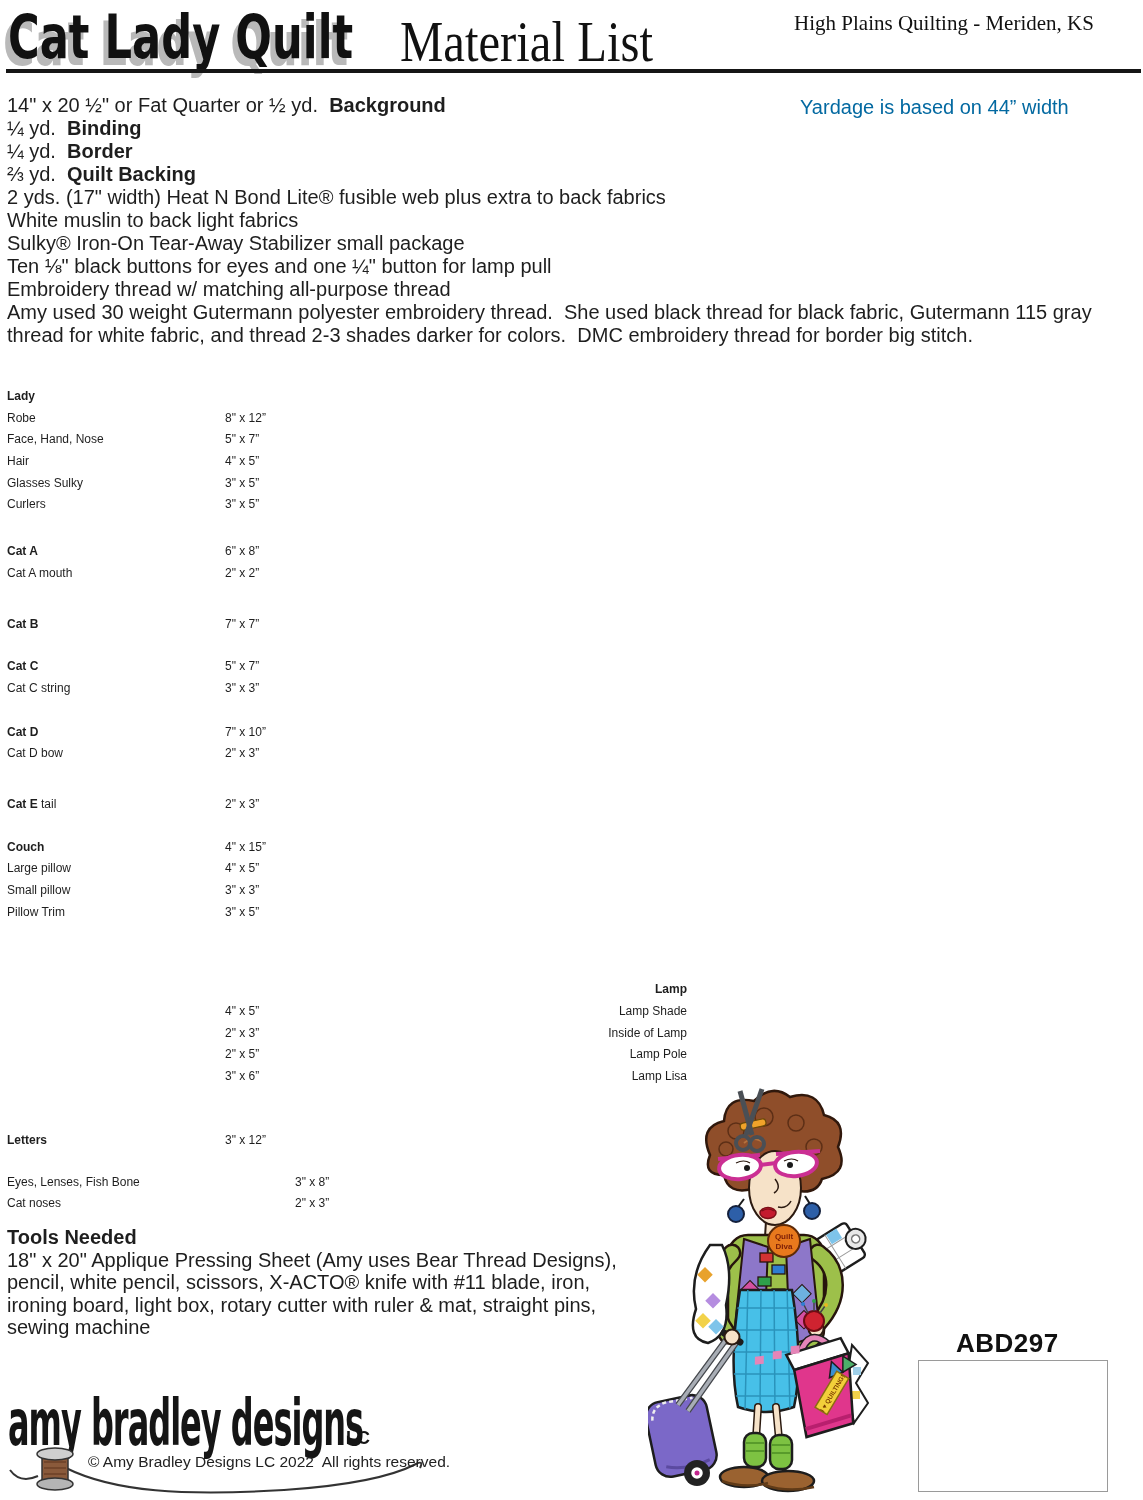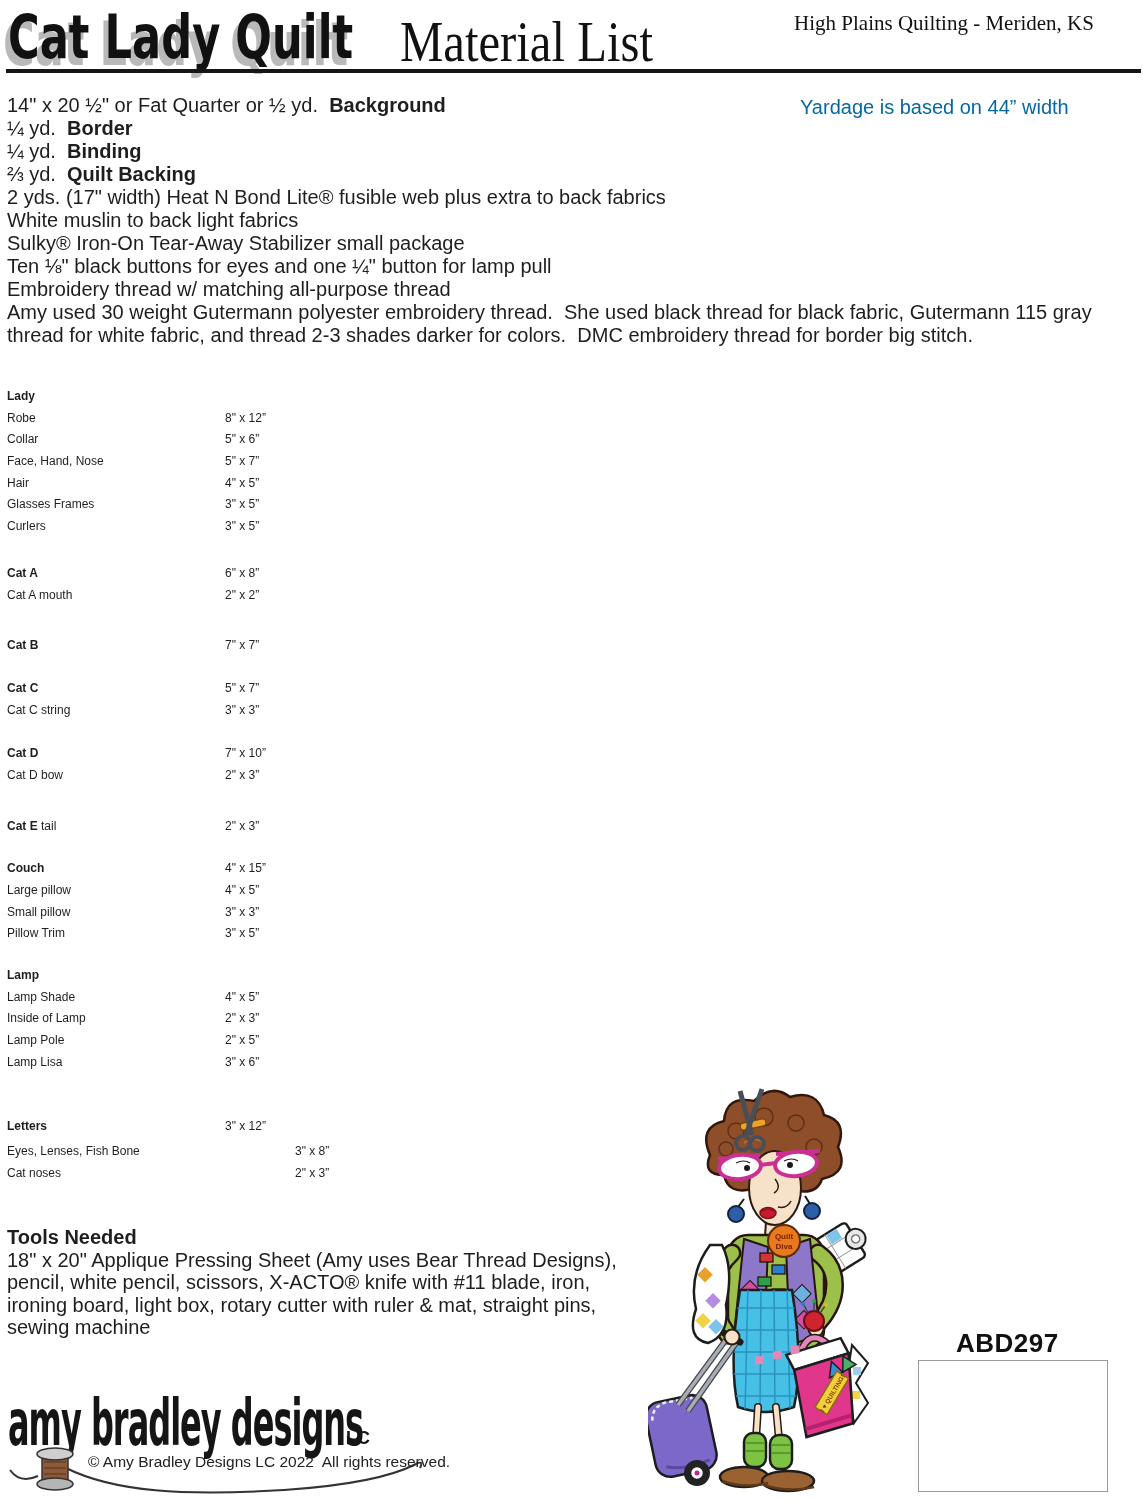--- a/index.html
+++ b/index.html
@@ -49,39 +49,38 @@
   <div class="subtitle">Material List</div>
   <div class="credit">
     <div>High Plains Quilting - Meriden, KS</div>
   </div>
   <div class="rule"></div>
 
   <div class="yardage">Yardage is based on 44” width</div>
 
   <div class="intro">
       <div class="iline">14" x 20 ½" or Fat Quarter or ½ yd.  <b>Background</b></div>
+      <div class="iline">¼ yd.  <b>Binding</b></div>
       <div class="iline">¼ yd.  <b>Border</b></div>
-      <div class="iline">¼ yd.  <b>Binding</b></div>
       <div class="iline">⅔ yd.  <b>Quilt Backing</b></div>
       <div class="iline">2 yds. (17" width) Heat N Bond Lite® fusible web plus extra to back fabrics</div>
       <div class="iline">White muslin to back light fabrics</div>
       <div class="iline">Sulky® Iron-On Tear-Away Stabilizer small package</div>
       <div class="iline">Ten ⅛" black buttons for eyes and one ¼" button for lamp pull</div>
       <div class="iline">Embroidery thread w/ matching all-purpose thread</div>
       <div class="iline">Amy used 30 weight Gutermann polyester embroidery thread.  She used black thread for black fabric, Gutermann 115 gray thread for white fabric, and thread 2-3 shades darker for colors.  DMC embroidery thread for border big stitch.</div>
     </div>
 
   <div class="cutlist">
       <div class="group" style="margin-top: 0px;">
         <div class="lrow"><span><b>Lady</b></span></div>
         <div class="lrow"><span>Robe</span><span class="dim" style="left: 218px;">8" x 12”</span></div>
-        <div class="lrow"><span>Collar</span><span class="dim" style="left: 218px;">5" x 6”</span></div>
         <div class="lrow"><span>Face, Hand, Nose</span><span class="dim" style="left: 218px;">5" x 7”</span></div>
         <div class="lrow"><span>Hair</span><span class="dim" style="left: 218px;">4" x 5”</span></div>
-        <div class="lrow"><span>Glasses Frames</span><span class="dim" style="left: 218px;">3" x 5”</span></div>
+        <div class="lrow"><span>Glasses Sulky</span><span class="dim" style="left: 218px;">3" x 5”</span></div>
         <div class="lrow"><span>Curlers</span><span class="dim" style="left: 218px;">3" x 5”</span></div>
       </div>
       <div class="group" style="margin-top: 25px;">
         <div class="lrow"><span><b>Cat A</b></span><span class="dim" style="left: 218px;">6" x 8”</span></div>
         <div class="lrow"><span>Cat A mouth</span><span class="dim" style="left: 218px;">2" x 2”</span></div>
       </div>
       <div class="group" style="margin-top: 29px;">
         <div class="lrow"><span><b>Cat B</b></span><span class="dim" style="left: 218px;">7" x 7”</span></div>
       </div>
       <div class="group" style="margin-top: 21px;">
@@ -94,31 +93,31 @@
       </div>
       <div class="group" style="margin-top: 29px;">
         <div class="lrow"><span><b>Cat E</b> tail</span><span class="dim" style="left: 218px;">2" x 3”</span></div>
       </div>
       <div class="group" style="margin-top: 21px;">
         <div class="lrow"><span><b>Couch</b></span><span class="dim" style="left: 218px;">4" x 15”</span></div>
         <div class="lrow"><span>Large pillow</span><span class="dim" style="left: 218px;">4" x 5”</span></div>
         <div class="lrow"><span>Small pillow</span><span class="dim" style="left: 218px;">3" x 3”</span></div>
         <div class="lrow"><span>Pillow Trim</span><span class="dim" style="left: 218px;">3" x 5”</span></div>
       </div>
-      <div class="group" style="margin-top: 20px;">
+      <div class="group" style="margin-top: 56px; text-align: right;">
         <div class="lrow"><span><b>Lamp</b></span></div>
         <div class="lrow"><span>Lamp Shade</span><span class="dim" style="left: 218px;">4" x 5”</span></div>
         <div class="lrow"><span>Inside of Lamp</span><span class="dim" style="left: 218px;">2" x 3”</span></div>
         <div class="lrow"><span>Lamp Pole</span><span class="dim" style="left: 218px;">2" x 5”</span></div>
         <div class="lrow"><span>Lamp Lisa</span><span class="dim" style="left: 218px;">3" x 6”</span></div>
       </div>
       <div class="group" style="margin-top: 42px;">
         <div class="lrow"><span><b>Letters</b></span><span class="dim" style="left: 218px;">3" x 12”</span></div>
       </div>
-      <div class="group" style="margin-top: 4px;">
+      <div class="group" style="margin-top: 20px;">
         <div class="lrow"><span>Eyes, Lenses, Fish Bone</span><span class="dim" style="left: 288px;">3" x 8”</span></div>
         <div class="lrow"><span>Cat noses</span><span class="dim" style="left: 288px;">2" x 3”</span></div>
       </div>
     </div>
 
   <div class="tools">
     <div class="theading">Tools Needed</div>
     <div>
         <div>18" x 20" Applique Pressing Sheet (Amy uses Bear Thread Designs),</div>
         <div>pencil, white pencil, scissors, X-ACTO® knife with #11 blade, iron,</div>

